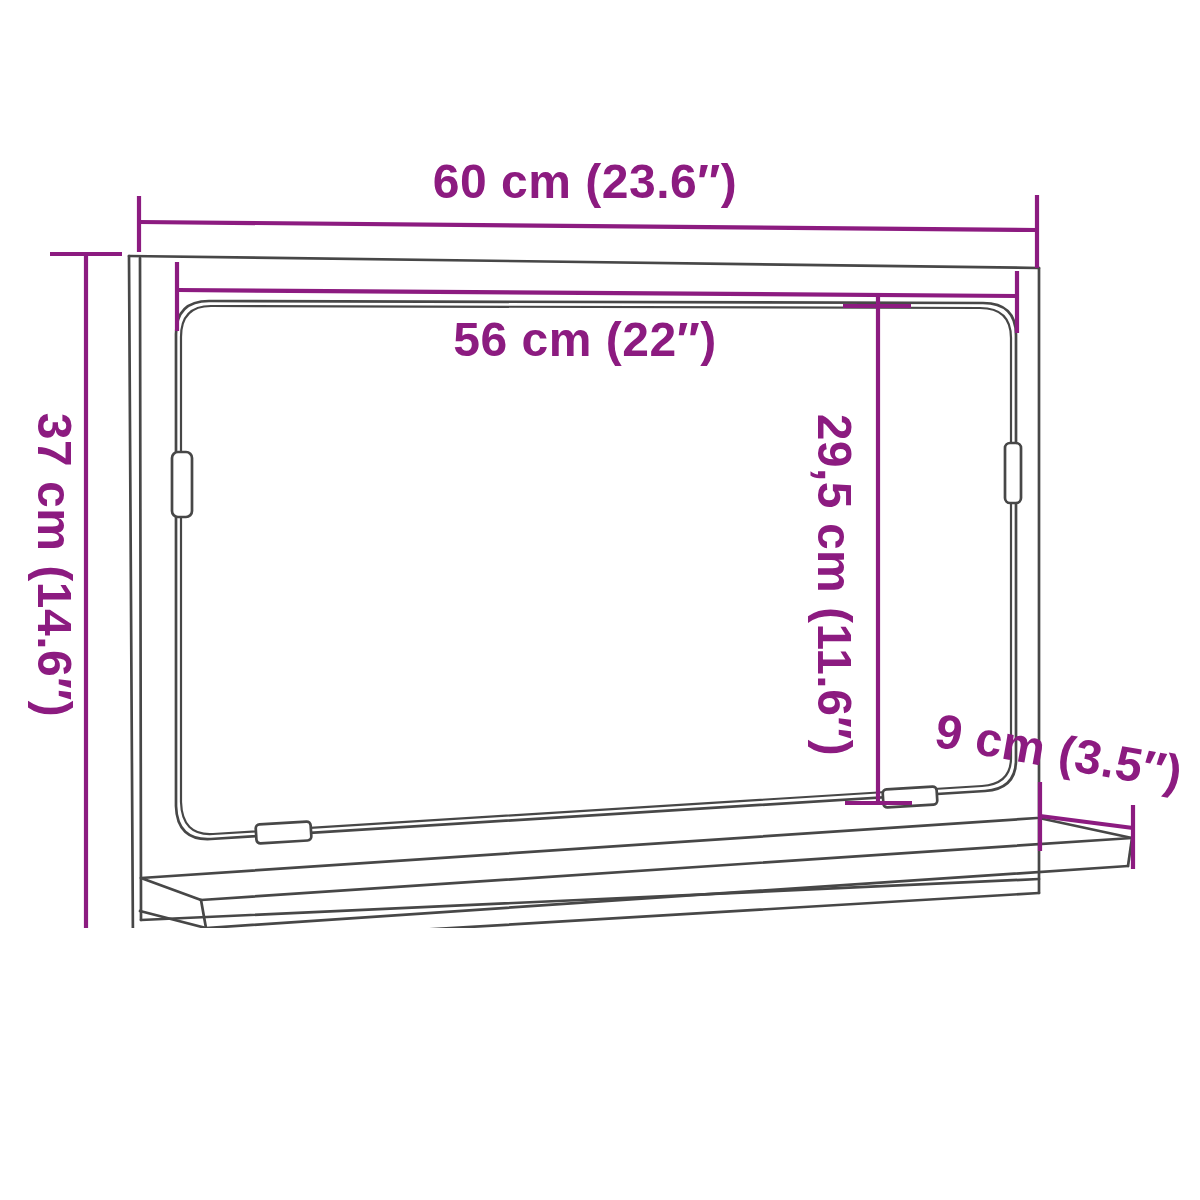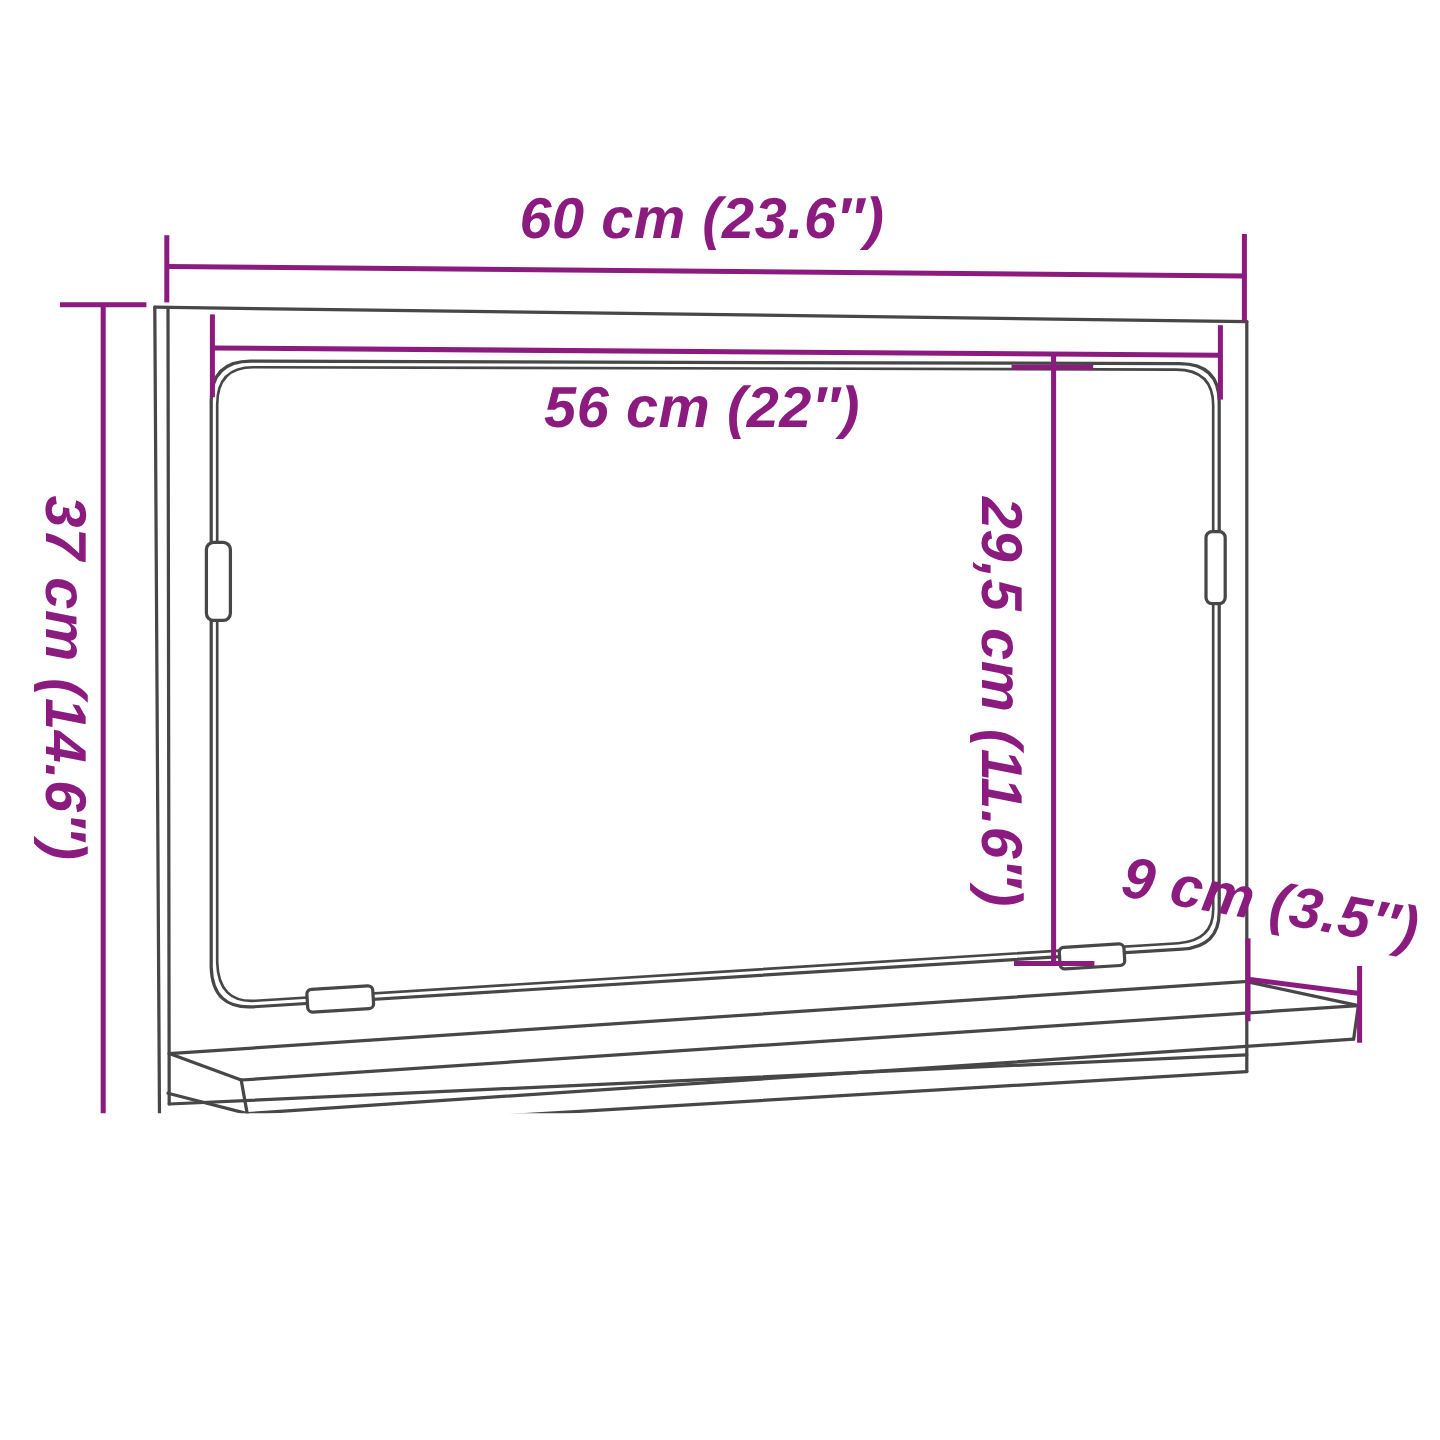--- a/index.html
+++ b/index.html
@@ -1,18 +1,18 @@
 <!DOCTYPE html>
 <html style="--dim: #8C1B80; --outline: #474747; --bg: #FFFFFF;"><head>
 <meta charset="utf-8">
 <style>
   html,body{margin:0;padding:0;background:var(--bg,#fff);}
   .stage{
     position:relative;width:1200px;height:928px;background:var(--bg,#fff);
-    font-family:"Liberation Sans","DejaVu Sans",sans-serif;overflow:hidden;font-style:italic;
+    font-family:"Liberation Sans","DejaVu Sans",sans-serif;overflow:hidden;
   }
   svg{display:block;width:1200px;height:1200px;}
   .struct{stroke:var(--outline,#474747);stroke-width:2.7;fill:none;stroke-linejoin:round;stroke-linecap:round;}
   .hw{stroke:var(--outline,#474747);stroke-width:2.7;fill:#ffffff;}
   .dim-line{stroke:var(--dim,#8C1B80);stroke-width:4.2;fill:none;stroke-linecap:butt;}
   .dim-text{
     fill:var(--dim,#8C1B80);
     font-family:"Liberation Sans","DejaVu Sans",sans-serif;
     font-weight:700;font-size:48px;letter-spacing:0.5px;
   }

